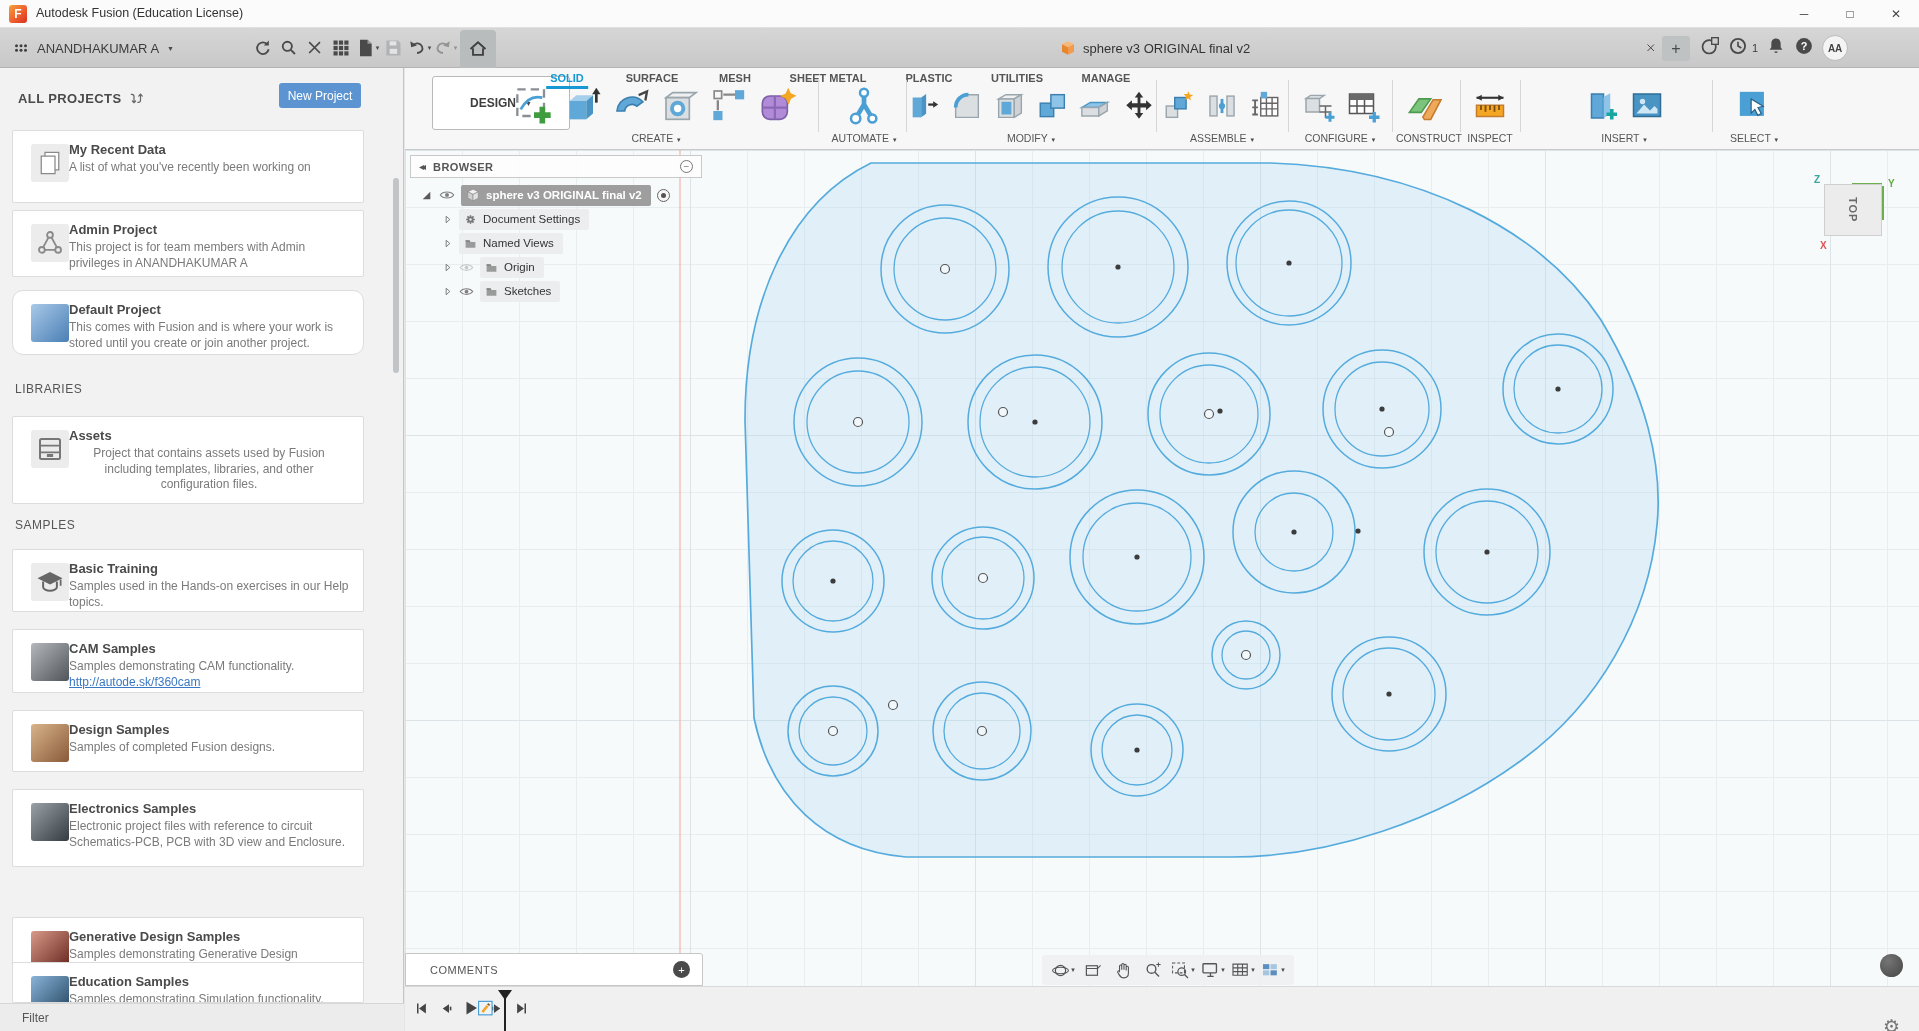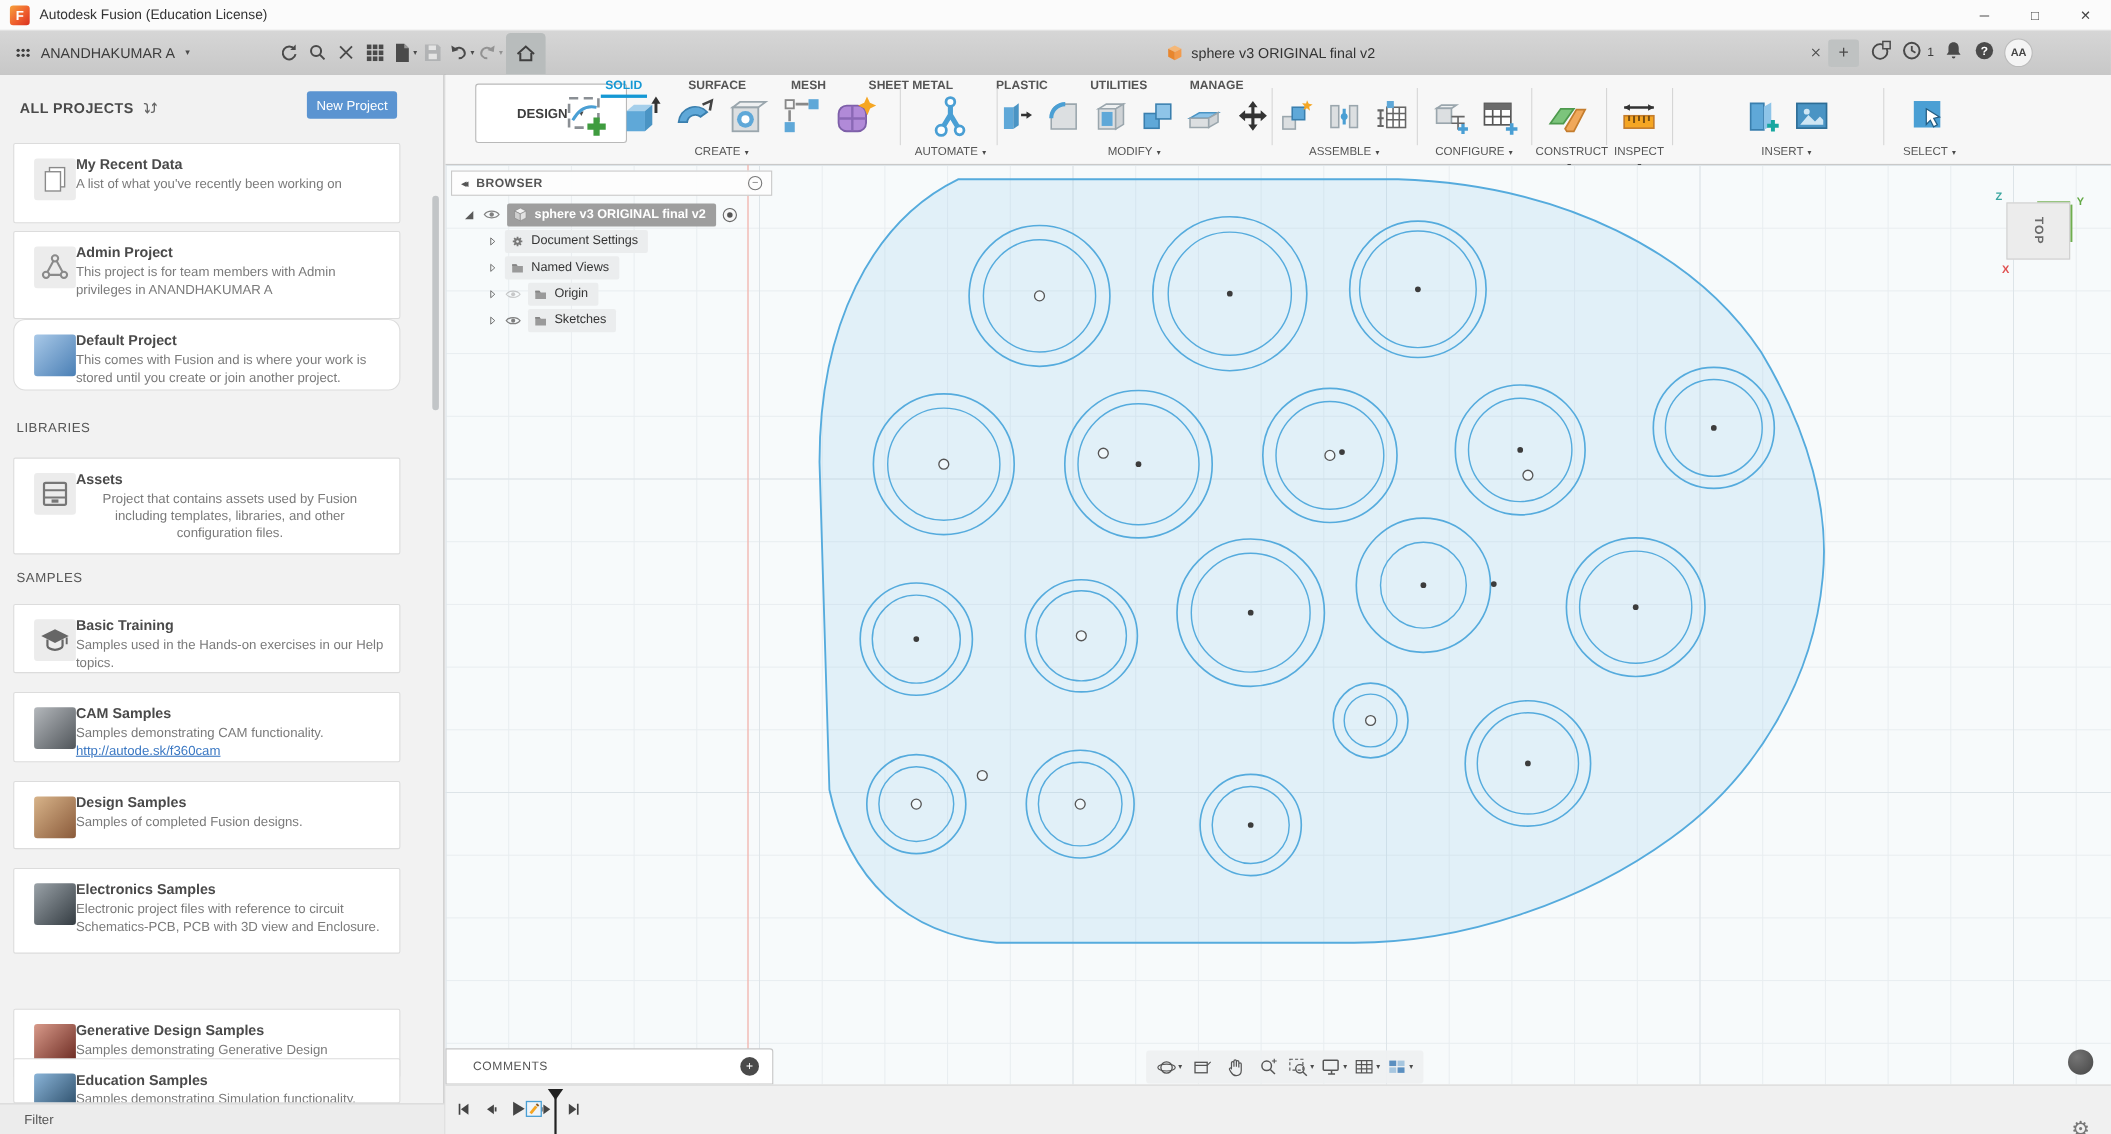--- a/index.html
+++ b/index.html
@@ -290,21 +290,21 @@
           <span class="icn">
             <svg width="30" height="30" viewBox="0 0 24 24">
               <rect x="8" y="3.5" width="11" height="14" fill="#fff" stroke="#8a8a8a"></rect>
               <rect x="5" y="6.5" width="11" height="14" fill="#fff" stroke="#8a8a8a"></rect>
             </svg>
           </span>
         </div>
         <div class="ctitle">My Recent Data</div>
         <div class="cdesc">A list of what you've recently been working on</div>
       </div>
-      <div class="card" style="top: 142px; height: 80px; padding-left: 32px;">
+      <div class="card" style="top: 142px; height: 67px; padding-left: 32px;">
         <div class="cicon">
           <span class="icn">
             <svg width="30" height="30" viewBox="0 0 24 24">
               <circle cx="12" cy="5.5" r="2.3" fill="none" stroke="#8a8a8a" stroke-width="1.5"></circle>
               <circle cx="5.5" cy="17.5" r="2.3" fill="none" stroke="#8a8a8a" stroke-width="1.5"></circle>
               <circle cx="18.5" cy="17.5" r="2.3" fill="none" stroke="#8a8a8a" stroke-width="1.5"></circle>
               <path d="M10.8 7.5L6.6 15.3M13.2 7.5l4.2 7.8M8 17.5h8" stroke="#8a8a8a" stroke-width="1.5"></path>
             </svg>
           </span>
         </div>

